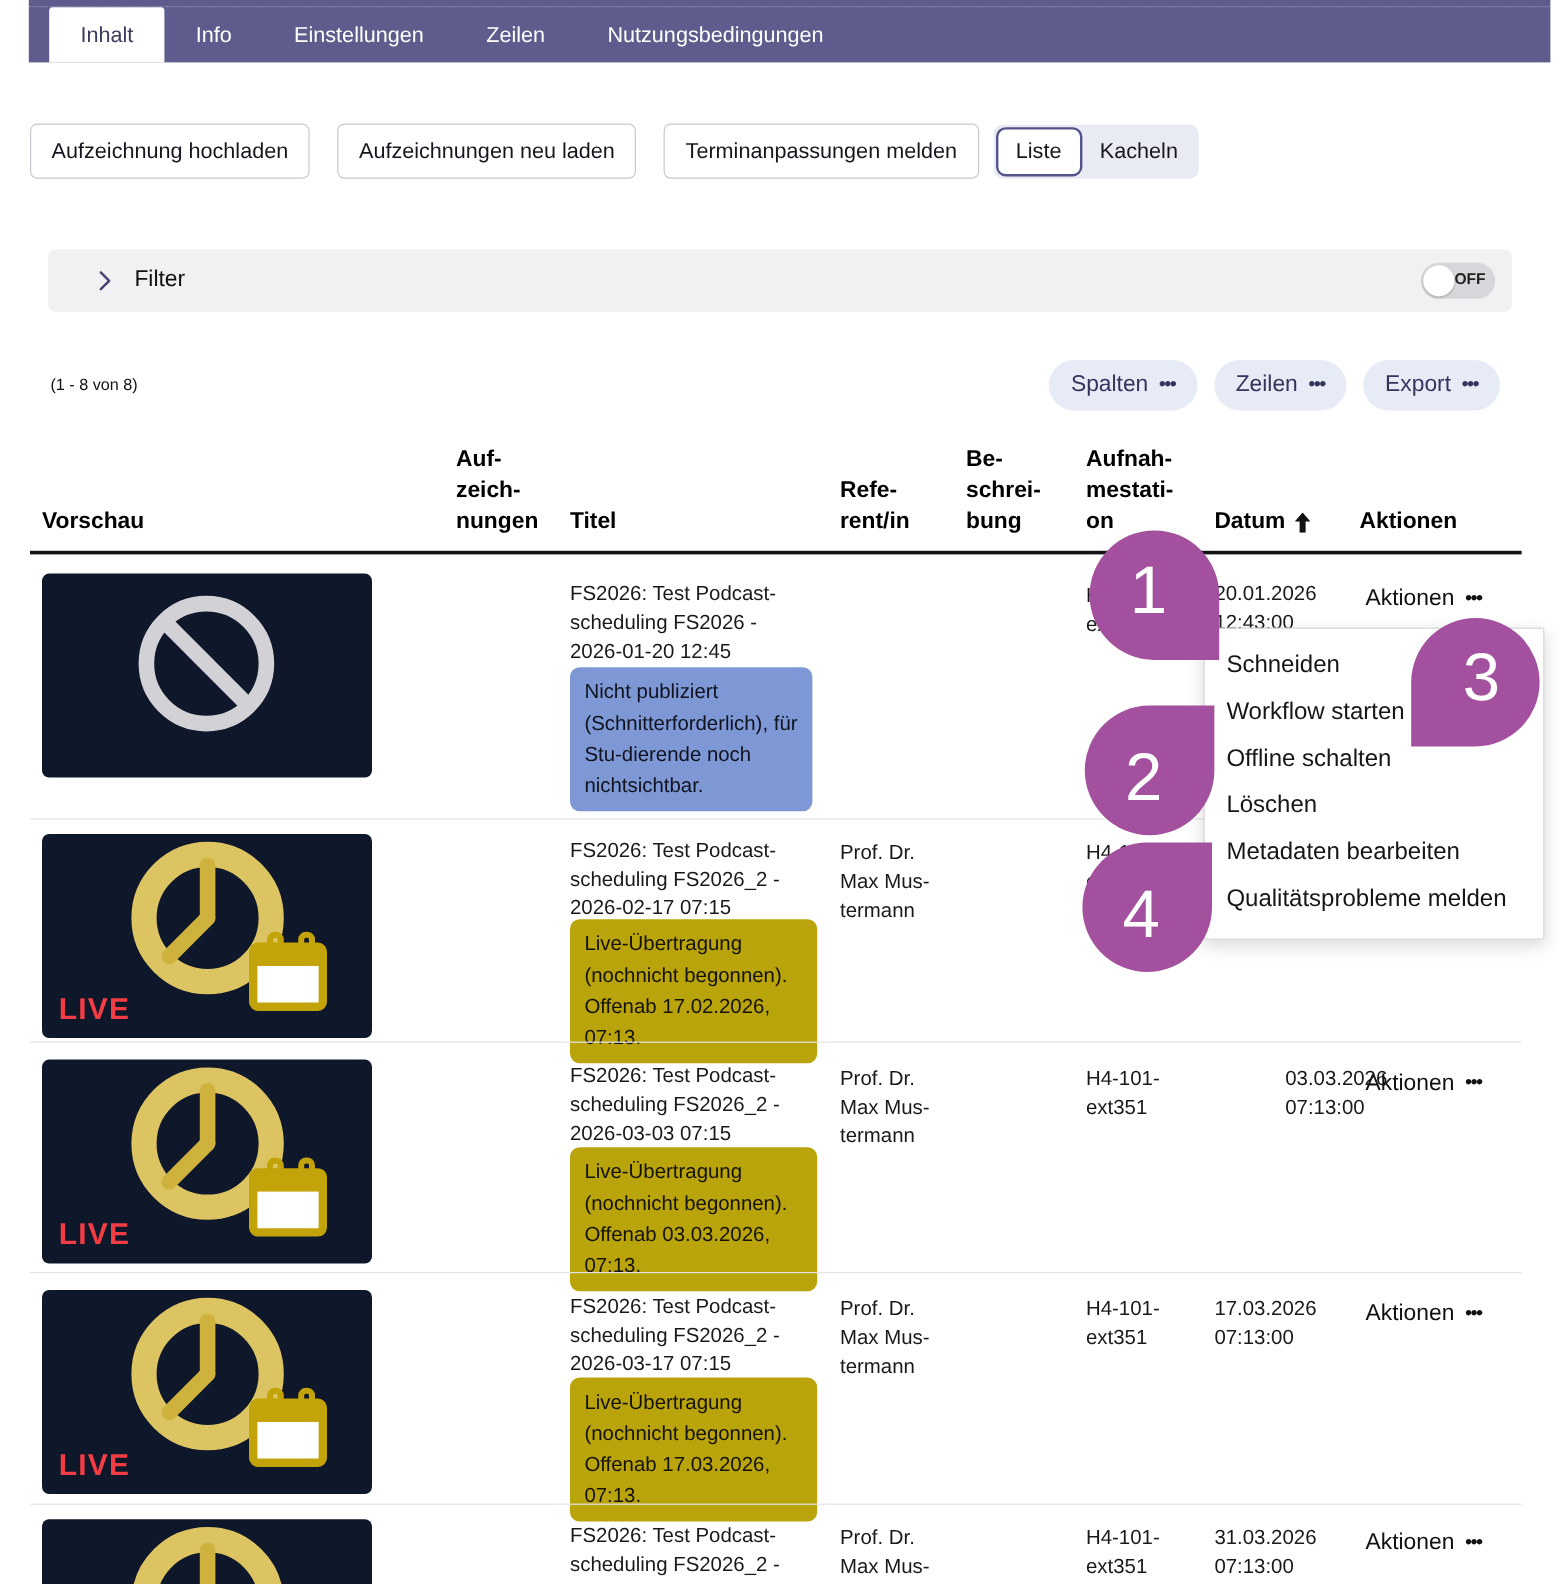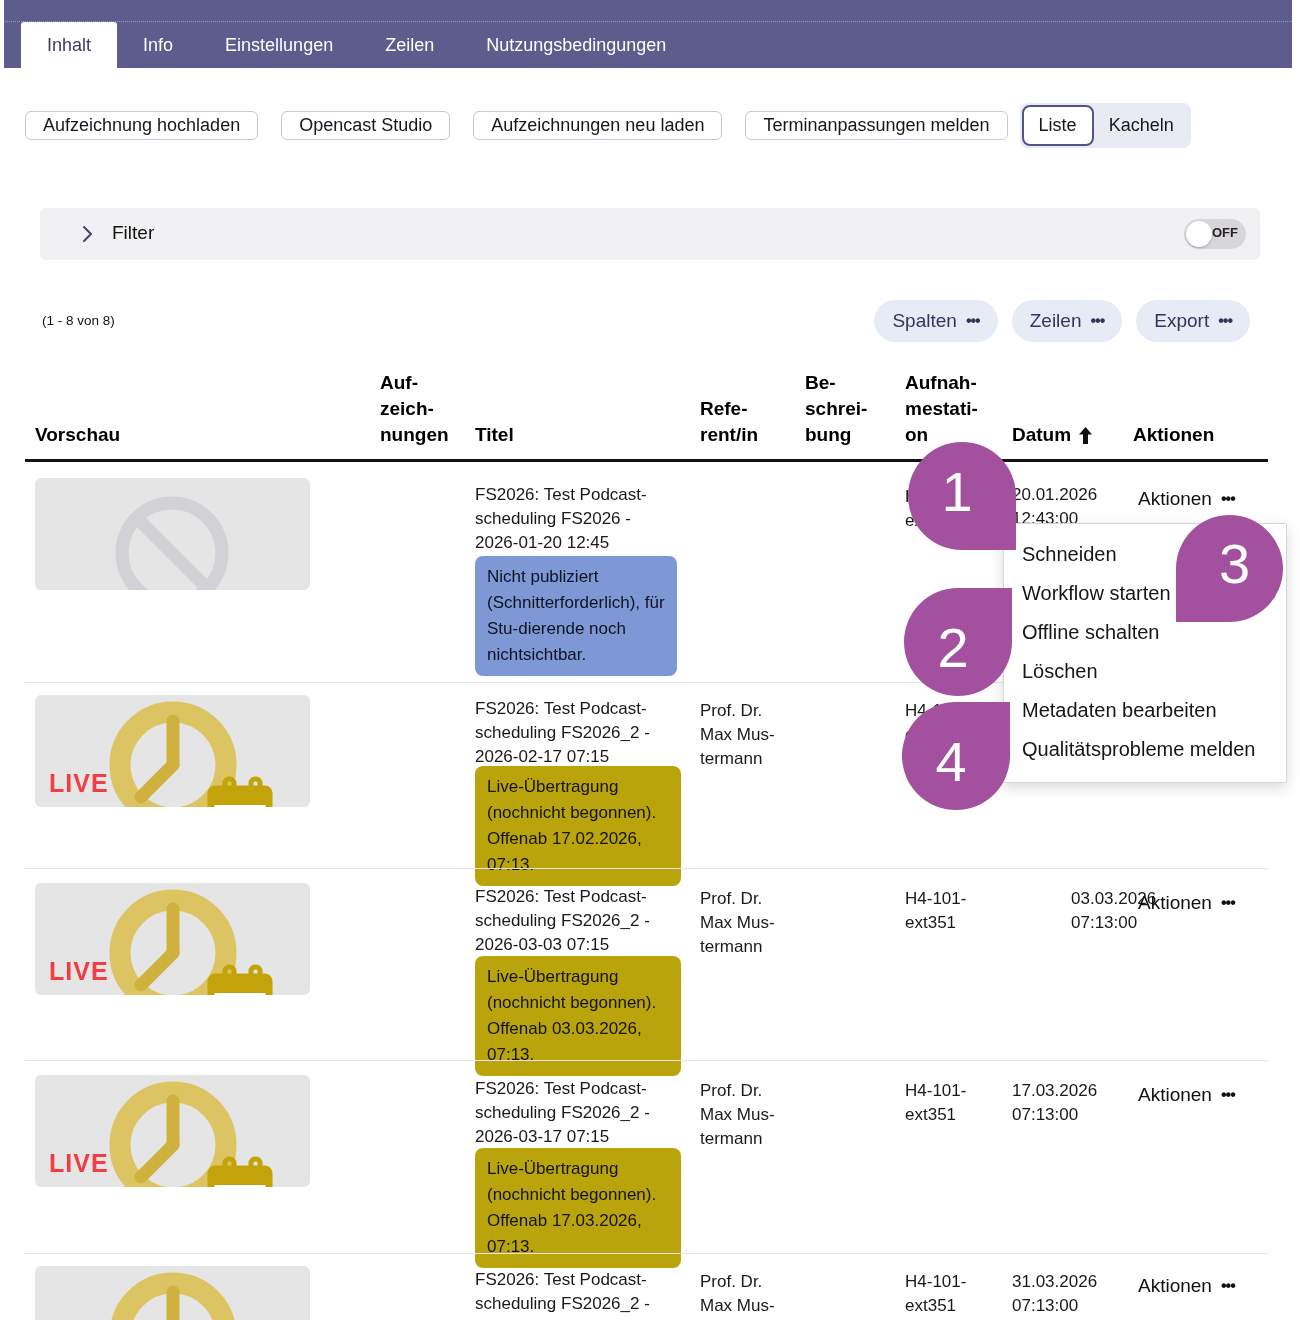--- a/index.html
+++ b/index.html
@@ -1,29 +1,29 @@
 <!DOCTYPE html>
 <html lang="de"><head>
 <meta charset="utf-8">
 <style>
   * { margin:0; padding:0; box-sizing:border-box; }
   html,body { background:#fff; }
   body { font-family:"Liberation Sans", sans-serif; color:#191919; }
   #page { position:relative; width:1300px; height:1320px; overflow:hidden; background:#fff; }
 
   
-  .navbar { position:absolute; left:4px; right:8px; top:0; height:68px; background:#5d5c8c; }
+  .navbar { position:absolute; left:24px; right:8px; top:0; height:52px; background:#5d5c8c; }
   .tabrow { position:absolute; left:0; right:0; bottom:0; height:47px; display:flex; align-items:stretch;
             border-top:1px dotted rgba(255,255,255,.35); padding-left:17px; }
   .tab { display:flex; align-items:center; padding:0 26px; color:#fff; font-size:18px; cursor:pointer; }
   .tab.active { background:#fff; color:#3c3c5e; border-radius:3px 3px 0 0; }
 
   
   .btnrow { position:absolute; left:25px; top:103px; display:flex; gap:23px; align-items:center; }
-  .btn { height:29px; display:flex; align-items:center; padding:0 17px; background:#fff;
+  .btn { height:46px; display:flex; align-items:center; padding:0 17px; background:#fff;
          border:1px solid #c8c8d2; border-radius:6px; font-size:18px; color:#16161e; white-space:nowrap; }
   .seg { height:45px; display:flex; align-items:center; background:#e8eaf4; border-radius:8px; padding:2px; margin-left:-11px; }
   .seg .opt { height:41px; display:flex; align-items:center; padding:0 15px; font-size:18px; color:#16161e; border-radius:8px; }
   .seg .opt.sel { background:#fff; border:2px solid #54548a; }
 
   
   .filterbar { position:absolute; left:40px; width:1220px; top:208px; height:52px; background:#f1f1f3; border-radius:6px; }
   .chev { position:absolute; left:42px; top:17px; }
   .filterlabel { position:absolute; left:72px; top:14px; font-size:19px; color:#111; }
   .toggle { position:absolute; right:14px; top:11px; width:62px; height:30px; background:#d8d6da; border-radius:15px; }
@@ -40,21 +40,21 @@
 
   
   .hdr { position:absolute; font-weight:700; font-size:19px; line-height:26px; color:#000; }
   .hdr span { display:block; }
   .hline { position:absolute; left:25px; width:1243px; top:459px; height:3px; background:#121212; }
 
   
   .sep { position:absolute; left:25px; width:1243px; height:1px; background:#e4e4e7; }
   .cell { position:absolute; font-size:17px; line-height:24px; color:#191919; }
   .cell span { display:block; }
-  .thumb { position:absolute; left:35px; width:275px; height:112px; background:#e5e5e5; border-radius:6px; overflow:hidden; }
+  .thumb { position:absolute; left:35px; width:275px; height:170px; background:#0f172a; border-radius:6px; overflow:hidden; }
   .live { position:absolute; left:14px; bottom:9px; font-size:25px; font-weight:700; letter-spacing:1px; color:#f23d44; }
   .badge { position:absolute; left:475px; border-radius:8px; padding:8px 12px; font-size:17px; line-height:26px; color:#151207; }
   .badge.blue { background:#7d98d4; width:202px; color:#10131f; }
   .badge.olive { background:#b9a40c; width:206px; }
   .aktionen { position:absolute; display:flex; align-items:center; gap:9px; font-size:19px; color:#111; }
 
   
   .menu { position:absolute; left:1003px; top:523px; width:284px; background:#fff; border:1px solid #d7d7da;
           border-radius:2px; box-shadow:0 5px 14px rgba(0,0,0,.15); padding:11px 0 13px; z-index:40; }
   .menu .item { padding:8px 18px; font-size:20px; line-height:23px; color:#161616; cursor:pointer; }
@@ -80,21 +80,20 @@
       <div class="tab active">Inhalt</div>
       <div class="tab">Info</div>
       <div class="tab">Einstellungen</div>
       <div class="tab">Zeilen</div>
       <div class="tab">Nutzungsbedingungen</div>
     </div>
   </div>
 
   <div class="btnrow">
     <div class="btn">Aufzeichnung hochladen</div>
-    <div class="btn">Opencast Studio</div>
     <div class="btn">Aufzeichnungen neu laden</div>
     <div class="btn">Terminanpassungen melden</div>
     <div class="seg">
       <div class="opt sel">Liste</div>
       <div class="opt">Kacheln</div>
     </div>
   </div>
 
   <div class="filterbar">
     <svg class="chev" width="11" height="18" viewBox="0 0 11 18">

